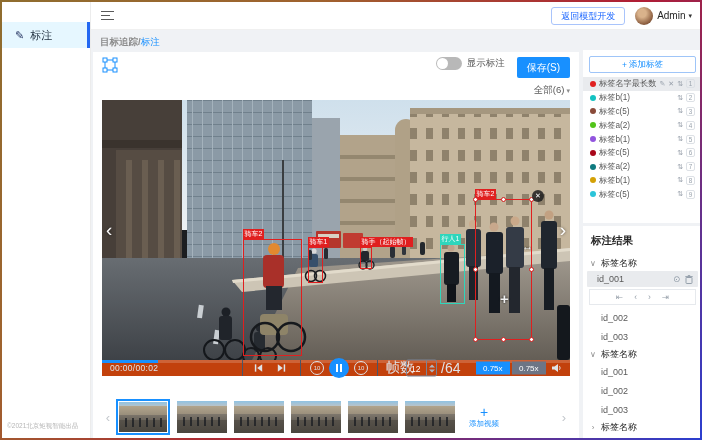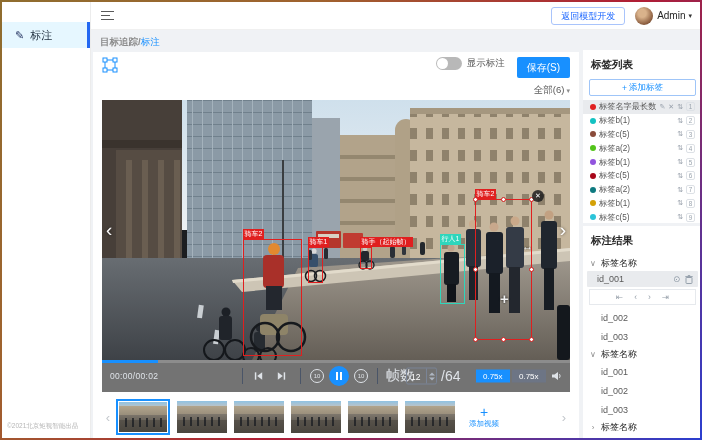--- a/index.html
+++ b/index.html
@@ -51,21 +51,21 @@
   .blabel { position:absolute; left:-1.5px; top:-11px; height:10px; line-height:10px; font-size:7px; color:#fff; padding:0 2px; white-space:nowrap; background:#e01f1f; }
   .bbox.teal .blabel { background:#2fd6bc; }
   .hd { position:absolute; width:5px; height:5px; border-radius:50%; background:#fff; border:1px solid #d01f1f; }
   .bdel { position:absolute; right:-13px; top:-10px; width:12px; height:12px; border-radius:50%; background:rgba(30,30,30,.85); color:#fff; font-size:7px; display:flex; align-items:center; justify-content:center; cursor:pointer; }
   .vnav { position:absolute; top:120px; color:#fff; font-size:19px; line-height:19px; cursor:pointer; text-shadow:0 0 3px rgba(0,0,0,.6); z-index:3; }
   .vnav.l { left:4px; } .vnav.r { right:4px; }
   .xhair { position:absolute; left:398px; top:190px; color:#eee; font-size:15px; font-weight:bold; text-shadow:0 0 2px #000; z-index:3; }
   .rsz { position:absolute; left:420px; top:140px; color:#fff; font-size:11px; text-shadow:0 0 2px #000; z-index:3; }
 
   
-  .ctrl { position:absolute; left:9px; top:308px; width:468px; height:32px; background:#737373; color:#dfe3e8; }
+  .ctrl { position:absolute; left:9px; top:308px; width:468px; height:16px; background:#c2410c; color:#dfe3e8; }
   .ctrl > * { position:absolute; top:50%; transform:translateY(-50%); }
   .progress { top:0; left:0; right:0; height:3px; background:rgba(255,255,255,.18); transform:none; }
   .progress i { display:block; height:100%; background:#1890ff; }
   .t-time { left:8px; font-size:8.5px; letter-spacing:.3px; }
   .vdiv { width:1px; height:16px; background:#4a5568; }
   .cico { cursor:pointer; display:flex; align-items:center; justify-content:center; }
   .seek { width:14px; height:14px; border:1px solid #dfe3e8; border-radius:50%; font-size:6px; color:#dfe3e8; }
   .pause { width:20px; height:20px; border-radius:50%; background:#1890ff; }
   .pause i { position:absolute; top:6px; width:2px; height:8px; background:#fff; }
   .pause i:first-child { left:7px; } .pause i:last-child { left:11px; }
@@ -365,21 +365,20 @@
       </div>
       <div class="add-tile">
         <div class="plus">+</div>
         <div class="alb">添加视频</div>
       </div>
       <span class="schev r">›</span>
     </div>
   </div>
 
   <div class="rc rc1">
-    <div class="rtitle">标签列表</div>
     <div class="add-btn">
       <span>+</span>
       <span>添加标签</span>
     </div>
     <div class="lrow sel">
       <span class="dot" style="background: rgb(224, 32, 32);"></span>
       <span class="lname">标签名字最长数...</span>
       <span class="micon">✎</span>
       <span class="micon">✕</span>
       <span class="micon">⇅</span>

